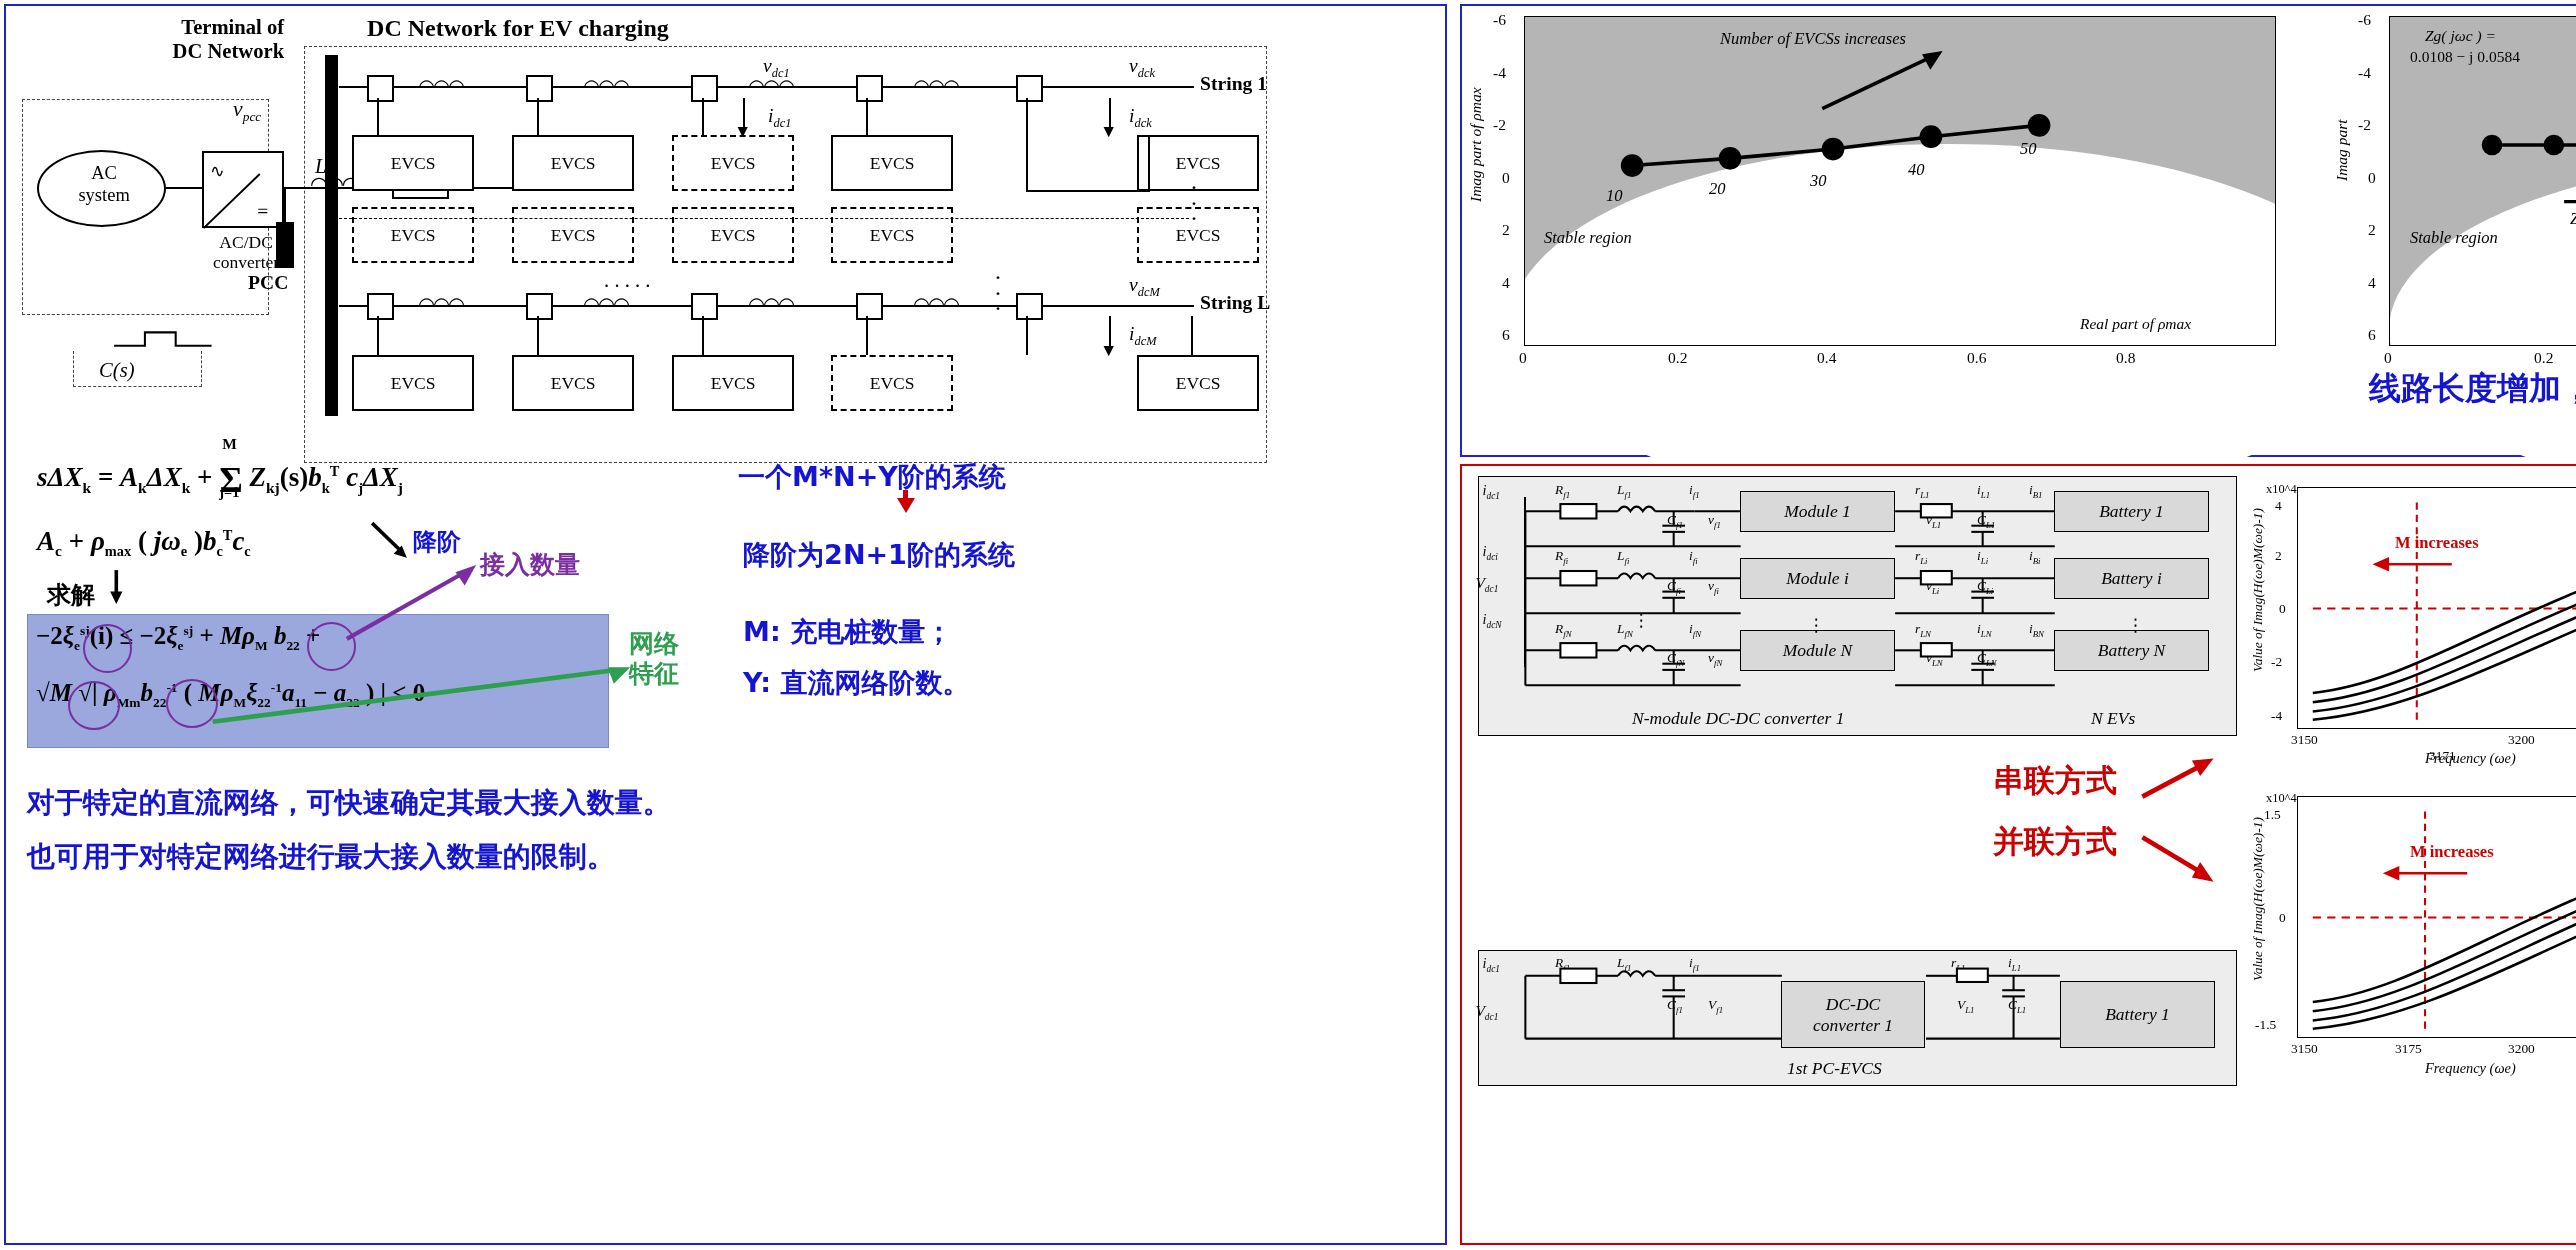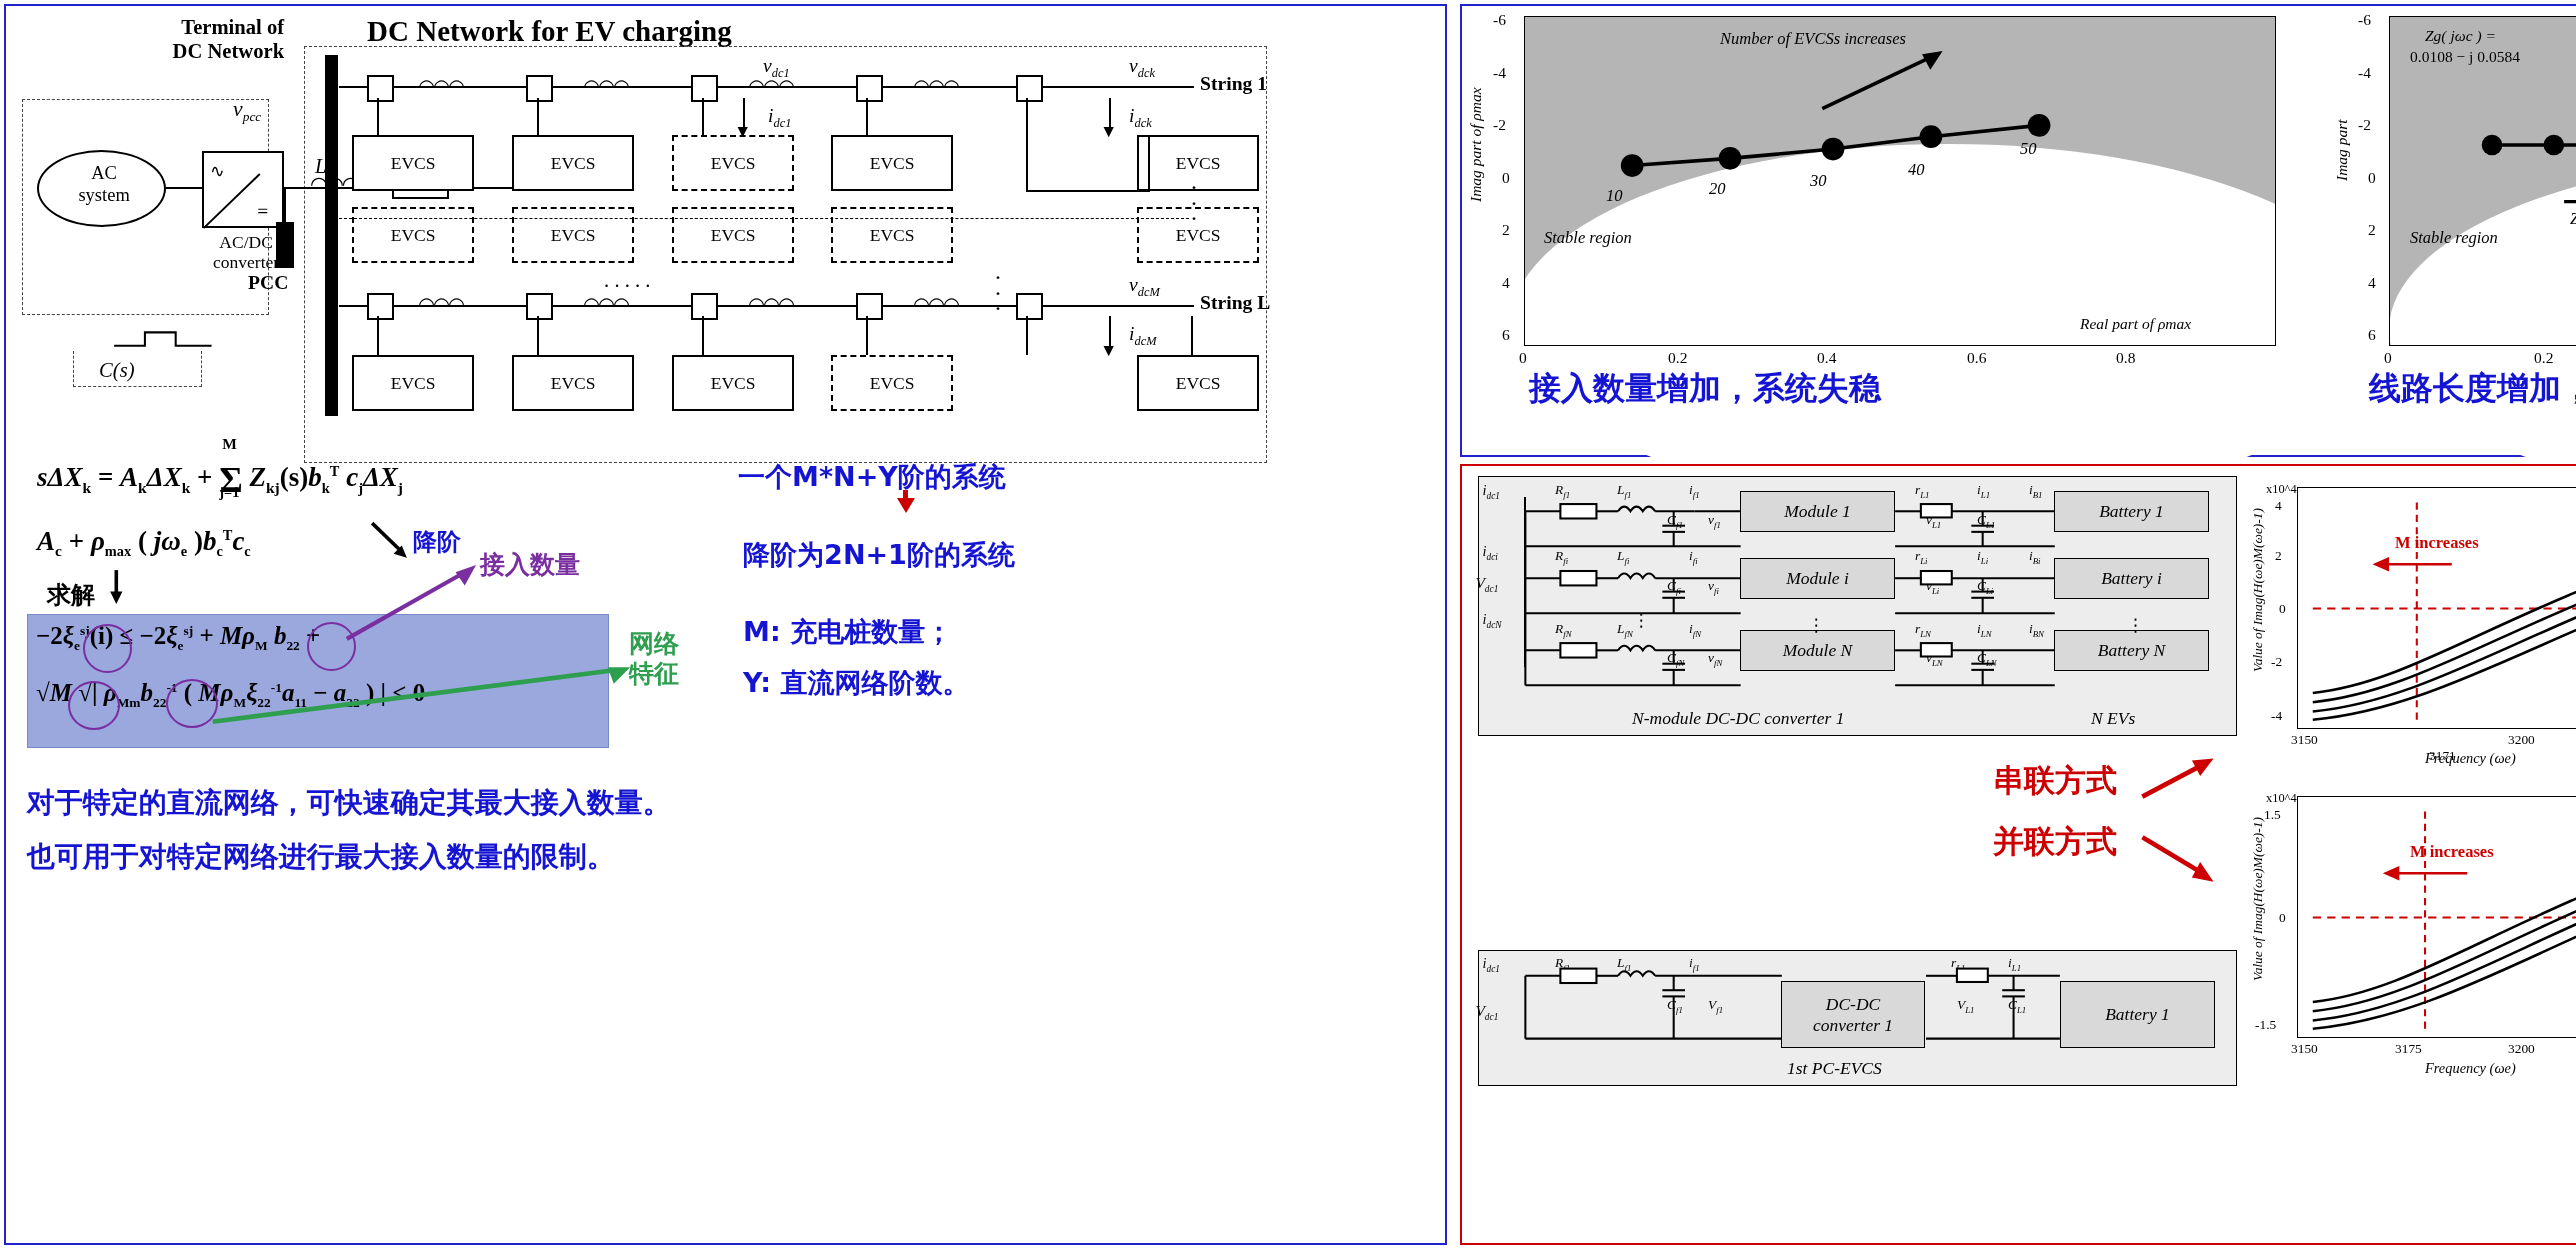--- a/index.html
+++ b/index.html
@@ -44,21 +44,21 @@
 </head>
 <body>
 
 <div id="page">
 
   <div class="box bl" id="leftPanel">
 
     <div class="lbl bold" style="left:144px;top:9.3px;font-size:20.6px;line-height:24px;text-align:right;width:134px;">
       <span>Terminal of</span><br><span>DC Network</span>
     </div>
-    <div class="lbl bold" style="left:361px;top:9.3px;font-size:29px;">DC Network for EV charging</div>
+    <div class="lbl bold" style="left:361px;top:9.3px;font-size:24px;">DC Network for EV charging</div>
 
     <div class="box dash" style="left:298px;top:40px;width:963px;height:417px;"></div>
 
     <div class="box dash" style="left:15.5px;top:93px;width:247px;height:216px;"></div>
 
     <div class="box" style="left:31px;top:144px;width:129px;height:77px;border:2.1px solid #000;border-radius:50%;background:#fff;"></div>
     <div class="lbl" style="left:62px;top:157px;font-size:18.5px;line-height:21.6px;text-align:center;width:72px;">
       <span>AC</span><br><span>system</span>
     </div>
 
@@ -328,21 +328,20 @@
         <circle cx="680" cy="250" r="20" fill="#000"></circle>
           <circle cx="800" cy="250" r="20" fill="#000"></circle>
         <circle cx="920" cy="250" r="20" fill="#000"></circle>
           <circle cx="1040" cy="250" r="20" fill="#000"></circle>
         <line x1="340" y1="360" x2="900" y2="360" stroke="#000" stroke-width="6"></line>
         <polygon points="930,360 890,346 890,374" fill="#000"></polygon>
       </svg>
     </div>
     <div class="axlab it" style="left:1108px;top:203px;font-size:16.5px;">Zg( jωc ) increases</div>
 
-    <div class="lbl cn bold blue" style="left:67px;top:361px;font-size:32px;">接入数量增加，系统失稳</div>
     <div class="lbl cn bold blue" style="left:907px;top:361px;font-size:32px;">线路长度增加，系统失稳</div>
   </div>
 
   <div class="box br" id="rbPanel">
 
     <div class="greyregion" style="left:15.5px;top:10.3px;width:757px;height:258px;background:#ededed;border:1px solid #000;"></div>
 
     <div class="lbl it" style="left:20.6px;top:15.5px;font-size:14.4px;">i<sub style="font-size:9.3px">dc1</sub></div>
     <div class="lbl it" style="left:20.6px;top:77px;font-size:14.4px;">i<sub style="font-size:9.3px">dci</sub></div>
     <div class="lbl it" style="left:20.6px;top:145px;font-size:14.4px;">i<sub style="font-size:9.3px">dcN</sub></div>

